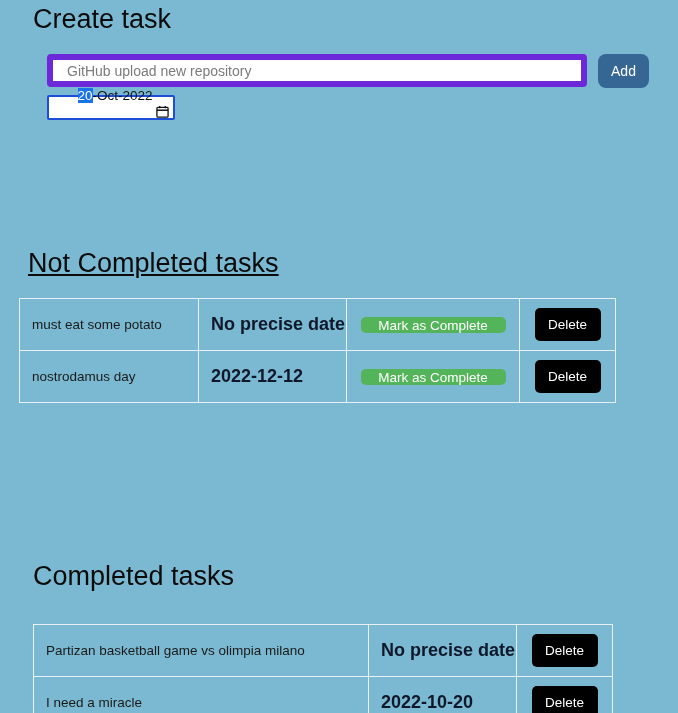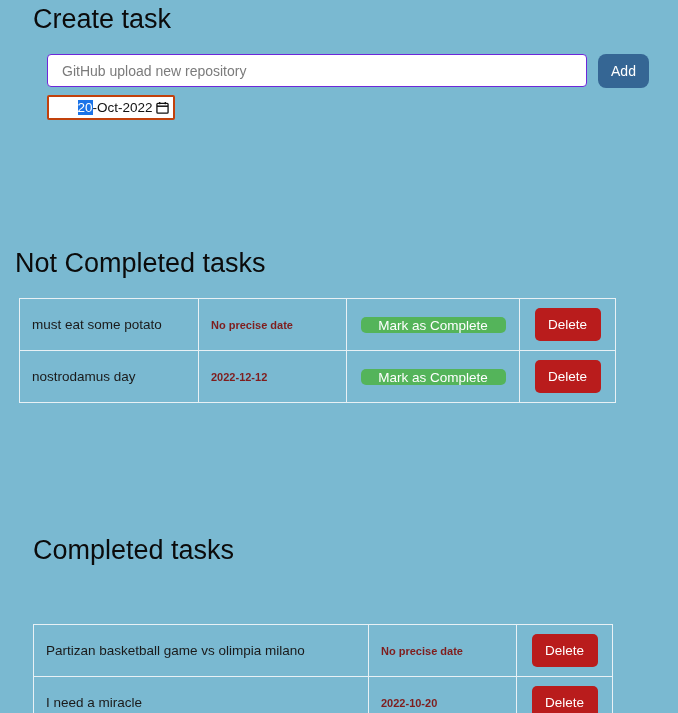--- a/index.html
+++ b/index.html
@@ -25,45 +25,46 @@
     line-height: 1.05;
     letter-spacing: 0px;
   }
   #create-heading {
     position: absolute;
     left: 33px;
     top: 5px;
   }
   #notdone-heading {
     position: absolute;
-    left: 15px;
+    left: 28px;
     top: 249px;
+    text-decoration: underline;
   }
   #done-heading {
     position: absolute;
     left: 33px;
-    top: 536px;
+    top: 562px;
   }
 
   
   #create-form {
     position: absolute;
     left: 47px;
     top: 54px;
     width: 610px;
   }
   .form-row {
     display: flex;
     align-items: flex-start;
   }
   #task-title-input {
     width: 540px;
     height: 33px;
     box-sizing: border-box;
-    border: 1px solid #6d28d9;
+    border: 6px solid #6d28d9;
     border-radius: 4px;
     background: #ffffff;
     padding: 0 14px;
     font-family: "Liberation Sans", sans-serif;
     font-size: 14px;
     color: #333;
     outline: none;
   }
   #task-title-input::placeholder {
     color: #7b7b7b;
@@ -84,24 +85,24 @@
     padding: 0;
   }
 
   
   #date-field {
     margin-top: 7px;
     width: 128px;
     height: 25px;
     box-sizing: border-box;
     background: #ffffff;
-    border: 2px solid #c2410c;
+    border: 2px solid #1d4ed8;
     border-radius: 2px;
     display: flex;
-    align-items: center;
+    align-items: flex-end;
     padding: 0 4px 0 6px;
     font-family: "Liberation Sans", sans-serif;
     font-size: 13.5px;
     color: #111;
     cursor: text;
   }
   .date-text {
     white-space: pre;
     letter-spacing: 0px;
   }
@@ -128,22 +129,22 @@
     vertical-align: middle;
     font-family: "Liberation Sans", sans-serif;
   }
   .cell-title {
     font-size: 13.5px;
     color: #1a1a1a;
     padding: 0 0 0 12px !important;
     font-weight: normal;
   }
   .cell-date {
-    font-size: 11px;
-    color: #7f1d1d;
+    font-size: 18px;
+    color: #0f172a;
     font-weight: bold;
     padding: 0 0 0 12px !important;
   }
   .cell-action {
     text-align: center;
   }
 
   
   #notdone-table { left: 19px; top: 298px; }
   #notdone-table .col-title  { width: 166px; height: 51px; }
@@ -167,21 +168,21 @@
     cursor: pointer;
     padding: 0;
     line-height: 1;
   }
   .btn-complete {
     background: #54b45a;
     width: 145px;
     height: 16px;
   }
   .btn-delete {
-    background: #b91c1c;
+    background: #000000;
     width: 66px;
     height: 33px;
   }
 </style>
 </head>
 <body>
 
 <h1 class="page-heading" id="create-heading">Create task</h1>
 
 <div id="create-form">

